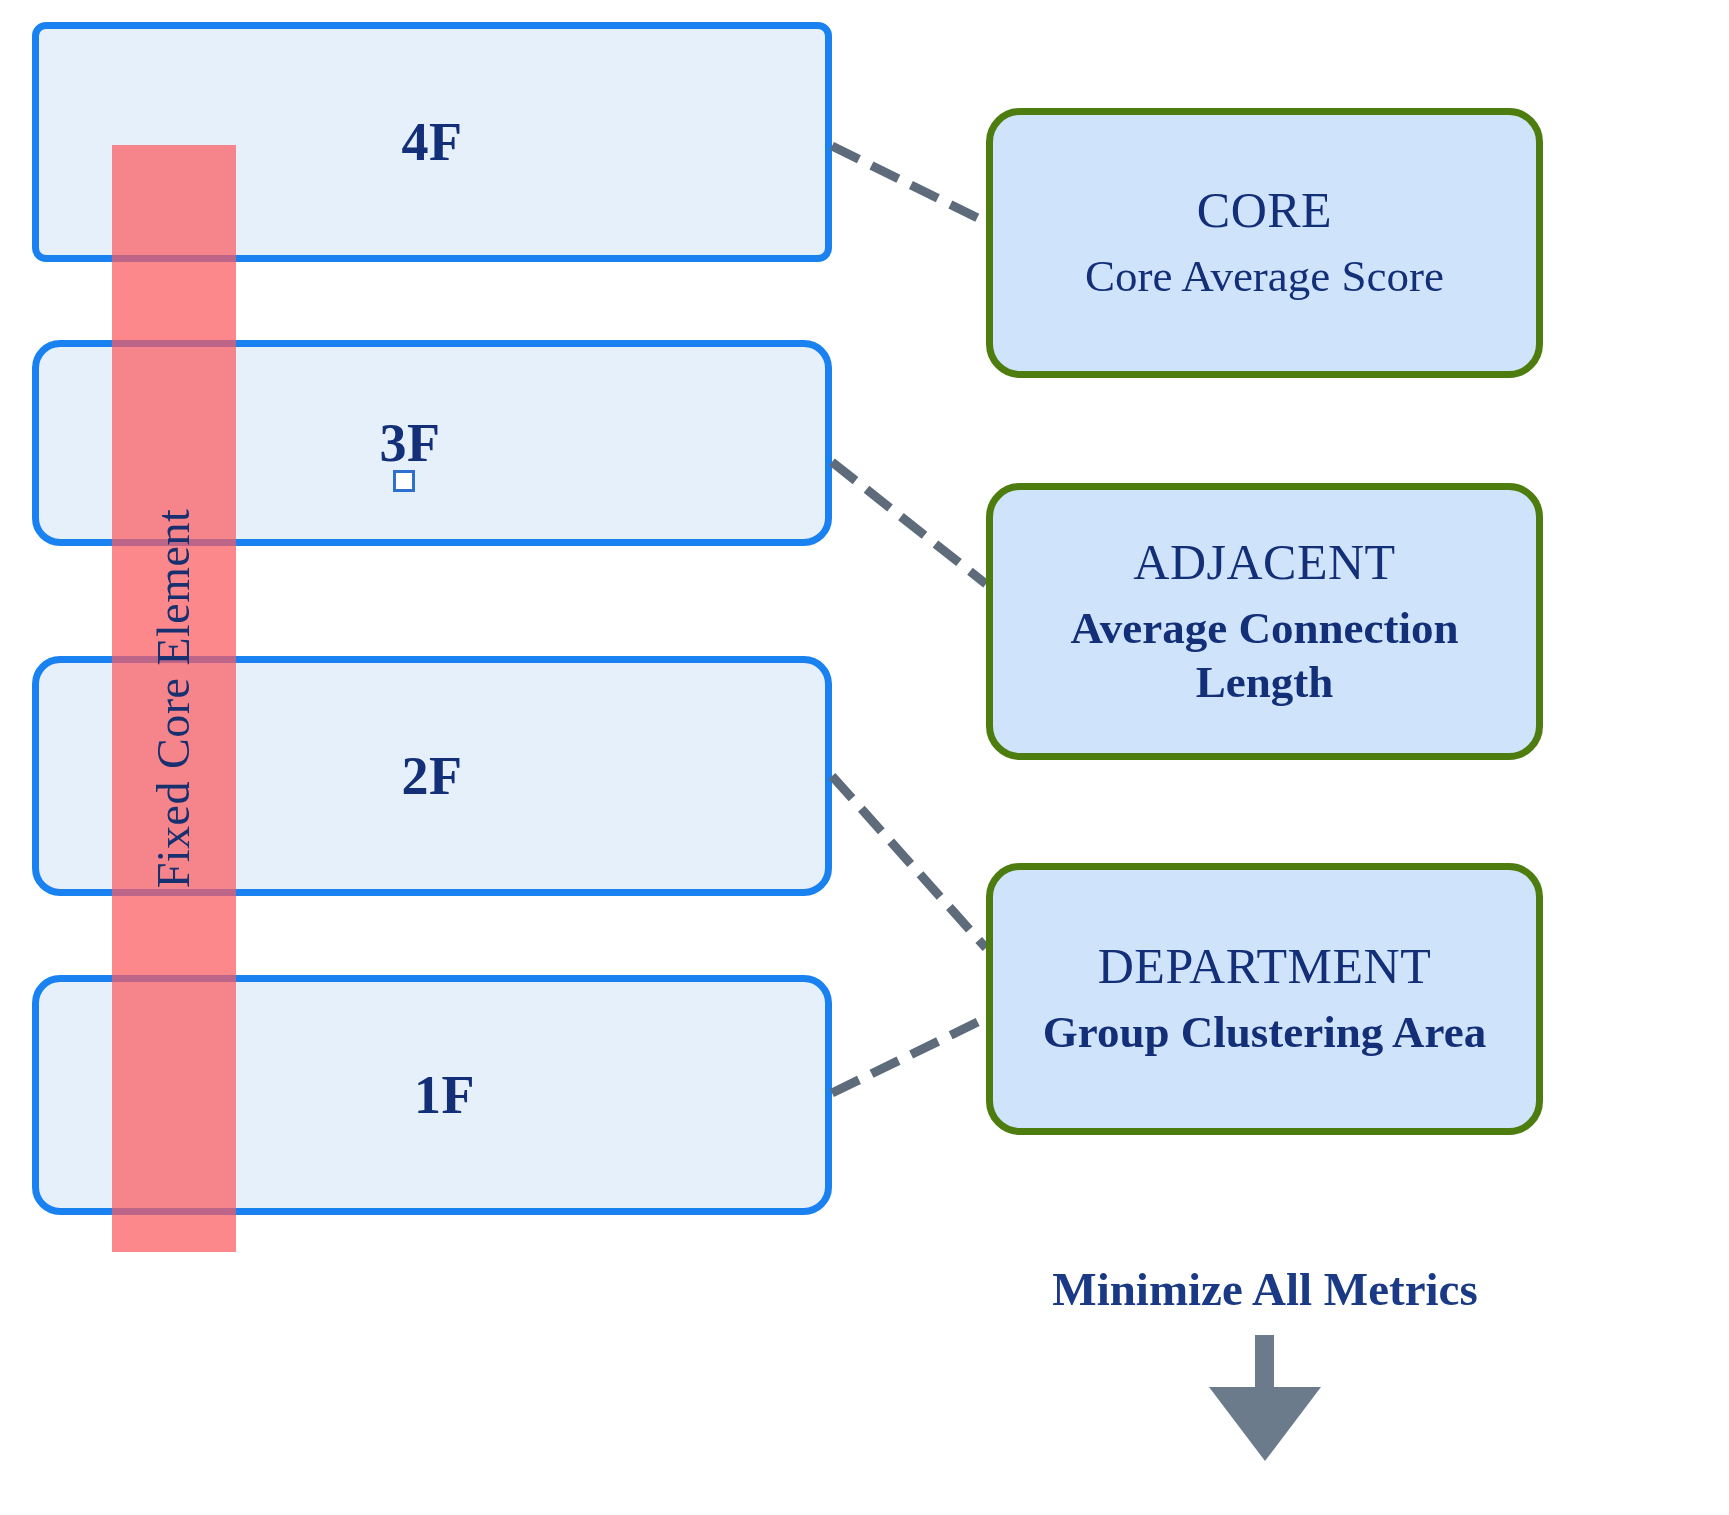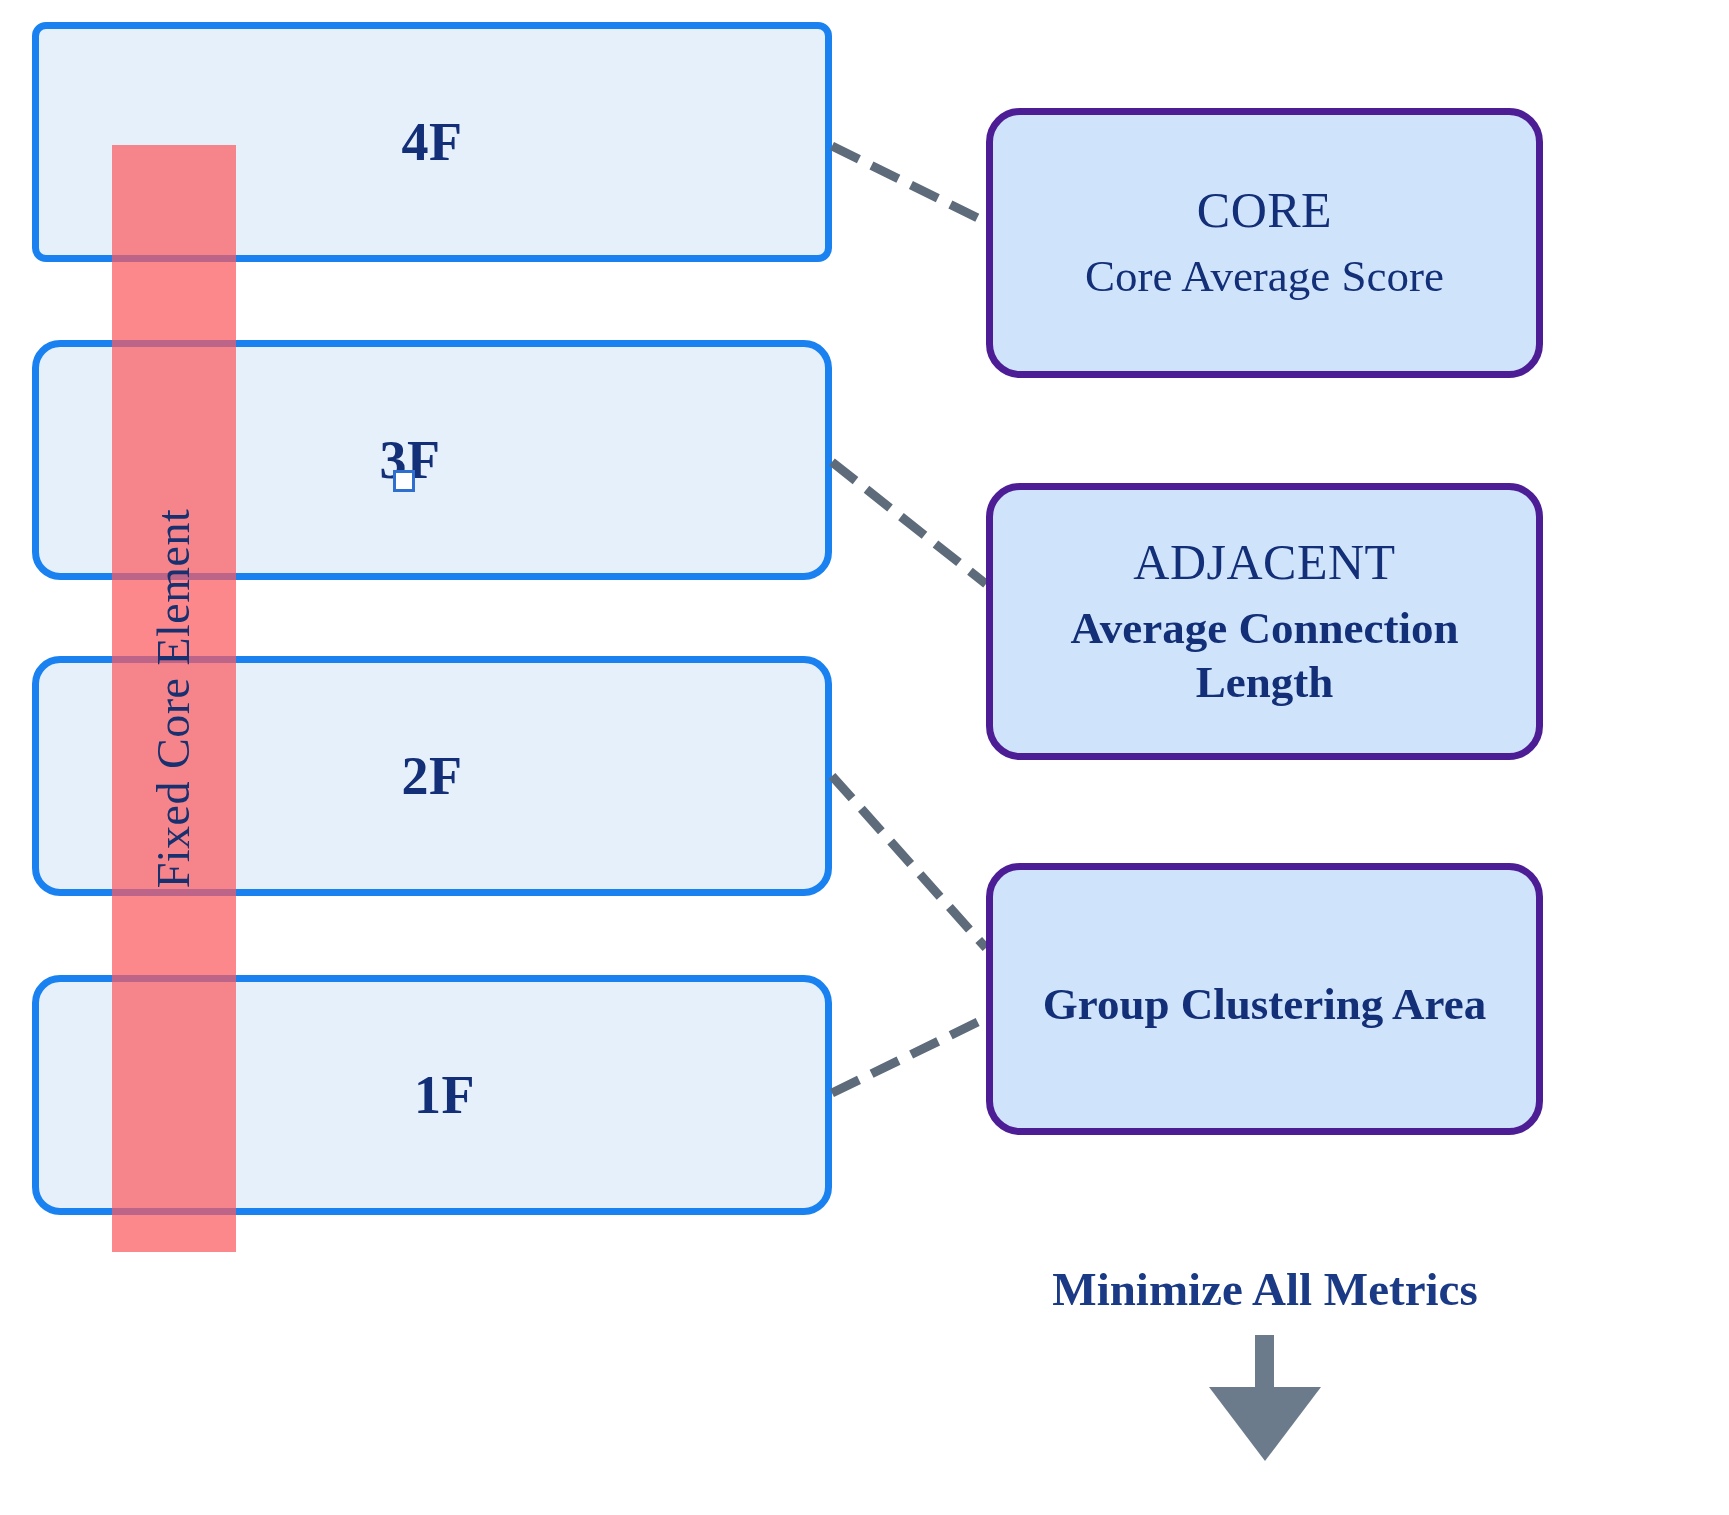--- a/index.html
+++ b/index.html
@@ -68,21 +68,21 @@
     border: 3px solid #2f6fd0;
     background: #ffffff;
     z-index: 6;
   }
 
   
   .metric-card {
     position: absolute;
     box-sizing: border-box;
     background: #cfe4fb;
-    border: 7px solid #4c1d95;
+    border: 7px solid #4d7c0f;
     border-radius: 34px;
     display: flex;
     flex-direction: column;
     align-items: center;
     justify-content: center;
     padding: 10px 26px;
     z-index: 4;
   }
   .metric-title {
     font-size: 50px;
@@ -144,21 +144,21 @@
       <line x1="832" y1="462" x2="986" y2="584"></line>
       <line x1="832" y1="776" x2="986" y2="948"></line>
       <line x1="832" y1="1093" x2="986" y2="1018"></line>
     </g>
   </svg>
 
   <div class="floor-box" style="left:32px; top:22px; width:800px; height:240px;border-radius:14px;">
     <span class="floor-label">4F</span>
   </div>
 
-  <div class="floor-box" style="left:32px; top:340px; width:800px; height:240px;">
+  <div class="floor-box" style="left:32px; top:340px; width:800px; height:206px;">
     <span class="floor-label nudge-left">3F</span>
   </div>
 
   <div class="floor-box" style="left:32px; top:656px; width:800px; height:240px;">
     <span class="floor-label">2F</span>
   </div>
 
   <div class="floor-box" style="left:32px; top:975px; width:800px; height:240px;padding-left:25px;">
     <span class="floor-label">1F</span>
   </div>
@@ -173,20 +173,21 @@
     <div class="metric-title">CORE</div>
     <div class="metric-sub">Core Average Score</div>
   </div>
 
   <div class="metric-card" style="left:986px; top:483px; width:557px; height:277px;">
     <div class="metric-title">ADJACENT</div>
     <div class="metric-sub bold">Average Connection Length</div>
   </div>
 
   <div class="metric-card" style="left:986px; top:863px; width:557px; height:272px;">
+    <div class="metric-title">DEPARTMENT</div>
     <div class="metric-sub bold">Group Clustering Area</div>
   </div>
 
   <div id="footer-note">Minimize All Metrics</div>
 
   <svg id="down-arrow" viewBox="0 0 140 130" xmlns="http://www.w3.org/2000/svg">
     <rect x="60" y="0" width="19" height="60" fill="#6b7b8c"></rect>
     <polygon points="14,52 126,52 70,126" fill="#6b7b8c"></polygon>
   </svg>
 

